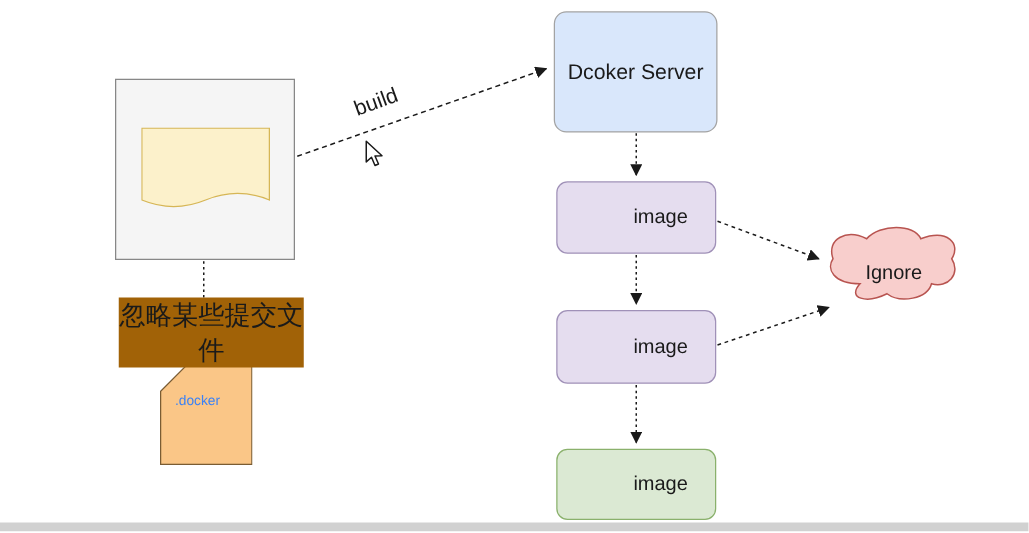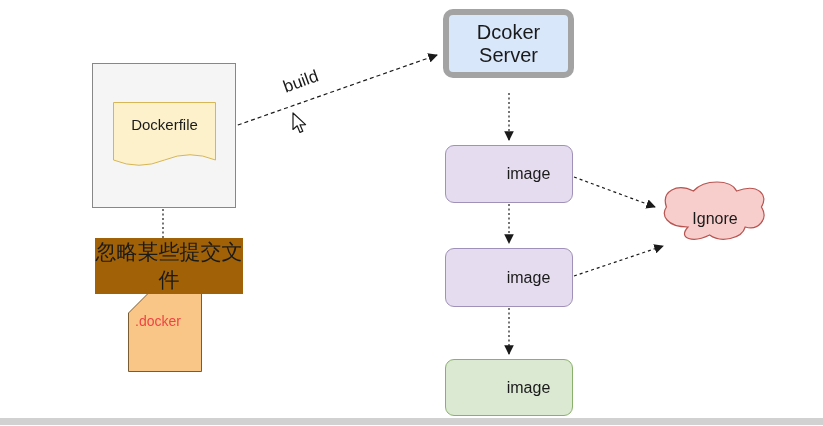--- a/index.html
+++ b/index.html
@@ -15,42 +15,42 @@
     left:92px; top:63px; width:144px; height:145px;
     background:#f5f5f5; border:1px solid #878787; box-sizing:border-box;
   }
   .doc-svg   { left:113px; top:102px; }
   .doc-label { left:113px; top:116px; width:103px; font-size:15px; }
 
   .build-label { left:283px; top:72px; font-size:17px; transform:rotate(-20deg); }
 
   .node { box-sizing:border-box; font-size:16px; }
   .server {
-    left:443px; top:9px; width:131px; height:69px;
-    background:#d9e7fb; border:6px solid #a3a3a3; border-radius:10px; font-size:20px;
+    left:443px; top:9px; width:131px; height:97px;
+    background:#d9e7fb; border:1px solid #a3a3a3; border-radius:10px; font-size:17px;
   }
   .img-node {
     left:445px; width:128px; height:58px;
     background:#e5ddef; border:1px solid #a091b8; border-radius:9px;padding-left:39px;
   }
   .img1 { top:145px; }
   .img2 { top:248px; height:59px; }
   .img3 { top:359px; height:57px; background:#dbe9d3; border-color:#8ab16c; }
 
   .cloud-svg   { left:661px; top:179px; }
   .cloud-label { left:661px; top:210px; width:108px; font-size:16px; }
 
   .ignore-caption {
     left:95px; top:238px; width:148px; font-size:21px;
     background:#a16207; z-index:2; text-align:center;
   }
   .note-svg   { left:128px; top:292px; }
   .note-label {
-    left:128px; top:312px; width:60px; font-size:14px; line-height:19px;
-    color:#ef4444; z-index:2;
+    left:128px; top:312px; width:60px; font-size:11px; line-height:19px;
+    color:#3b82f6; z-index:2;
   }
 
   .connectors { left:0; top:0; pointer-events:none; }
   .cursor-svg { left:292px; top:112px; z-index:3; }
 
   .bottom-bar { left:0; top:418px; width:823px; height:7px; background:#d1d1d1; }
 </style>
 </head>
 <body>
 
@@ -69,21 +69,20 @@
     <path d="M163,209 L163,287" stroke="#1a1a1a" stroke-width="1.2" fill="none" stroke-dasharray="2 2.5" marker-end="url(#ah)"></path>
     <path d="M574,177 L655,207" stroke="#1a1a1a" stroke-width="1.2" fill="none" stroke-dasharray="3 3" marker-end="url(#ah)"></path>
     <path d="M574,276 L663,246" stroke="#1a1a1a" stroke-width="1.2" fill="none" stroke-dasharray="3 3" marker-end="url(#ah)"></path>
   </svg>
 
   <div class="abs context-box"></div>
 
   <svg class="abs doc-svg" width="103" height="69" viewBox="0 0 103 69">
     <path d="M0.5,0.5 L102.5,0.5 L102.5,58 Q77,47.5 51.5,58 Q26,68.5 0.5,58 Z" fill="#fcf1cb" stroke="#d6b656" stroke-width="1"></path>
   </svg>
-  <div class="abs ctr doc-label">Dockerfile</div>
 
   <div class="abs build-label">build</div>
 
   <svg class="abs cursor-svg" width="16" height="22" viewBox="0 0 16 22">
     <path d="M1,1 L1,17.5 L5.2,13.8 L8.0,20.4 L10.8,19.2 L8.0,12.8 L13.6,12.6 Z" fill="#ffffff" stroke="#1a1a1a" stroke-width="1.2" stroke-linejoin="round"></path>
   </svg>
 
   <div class="abs ctr node server">
     <span>Dcoker Server</span>
   </div>

